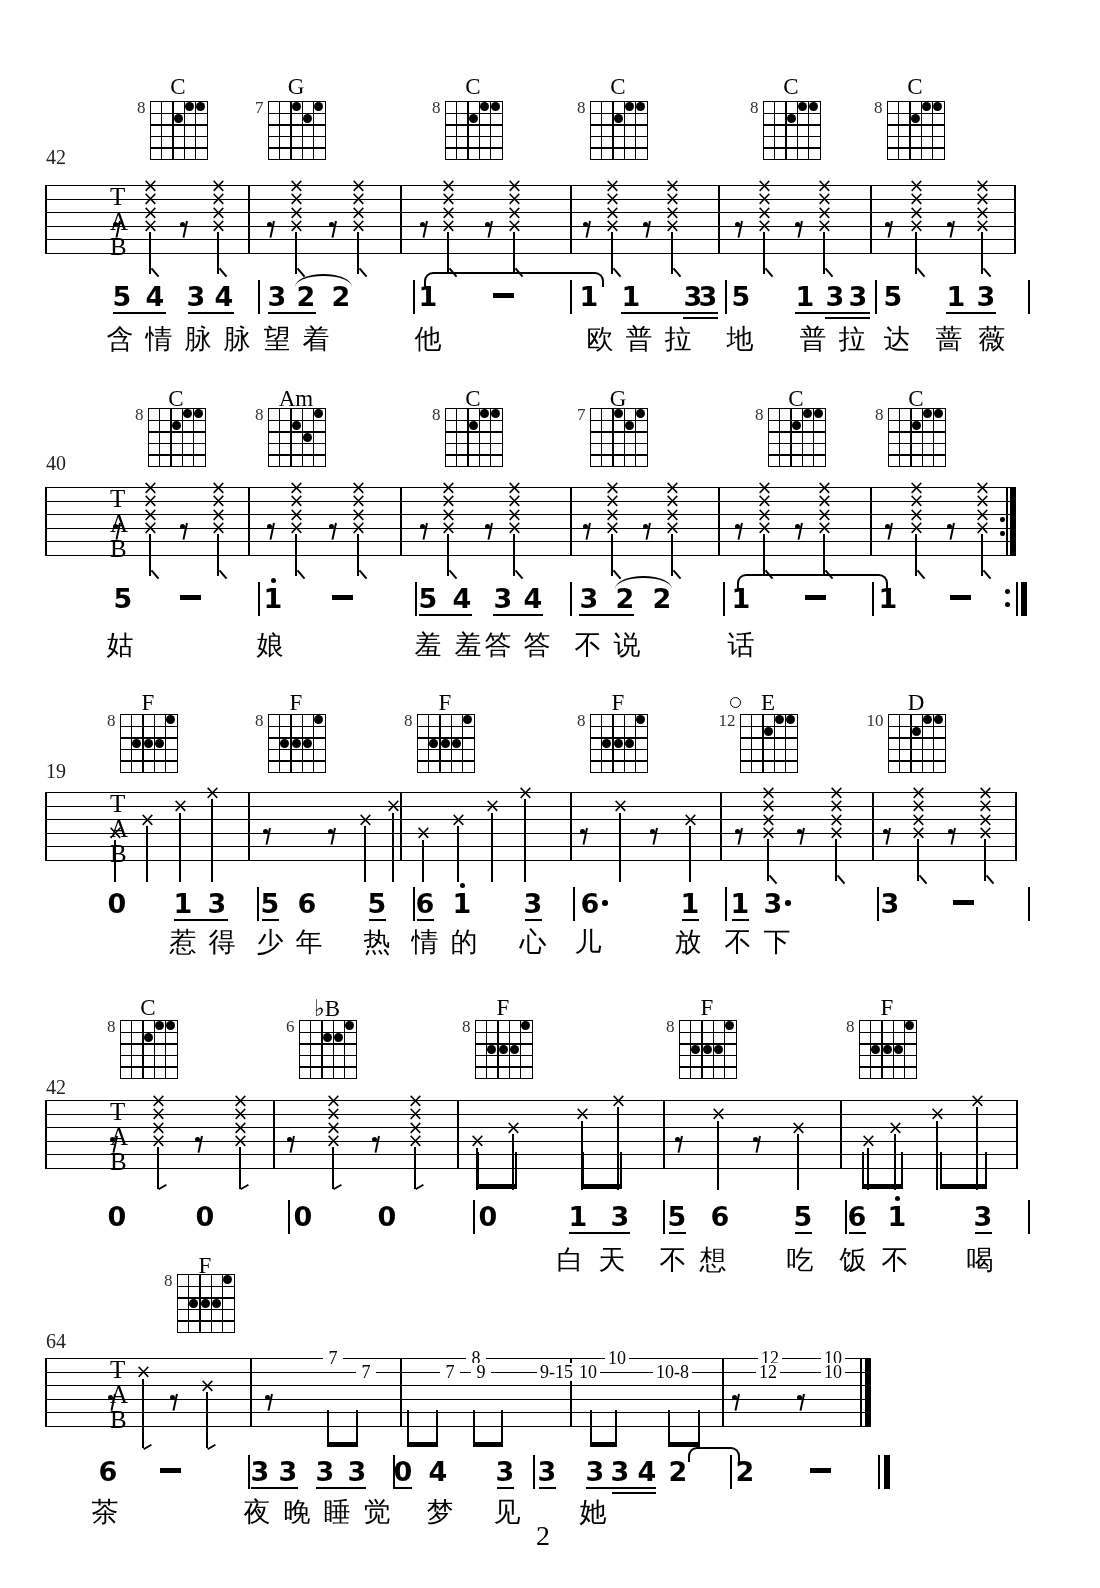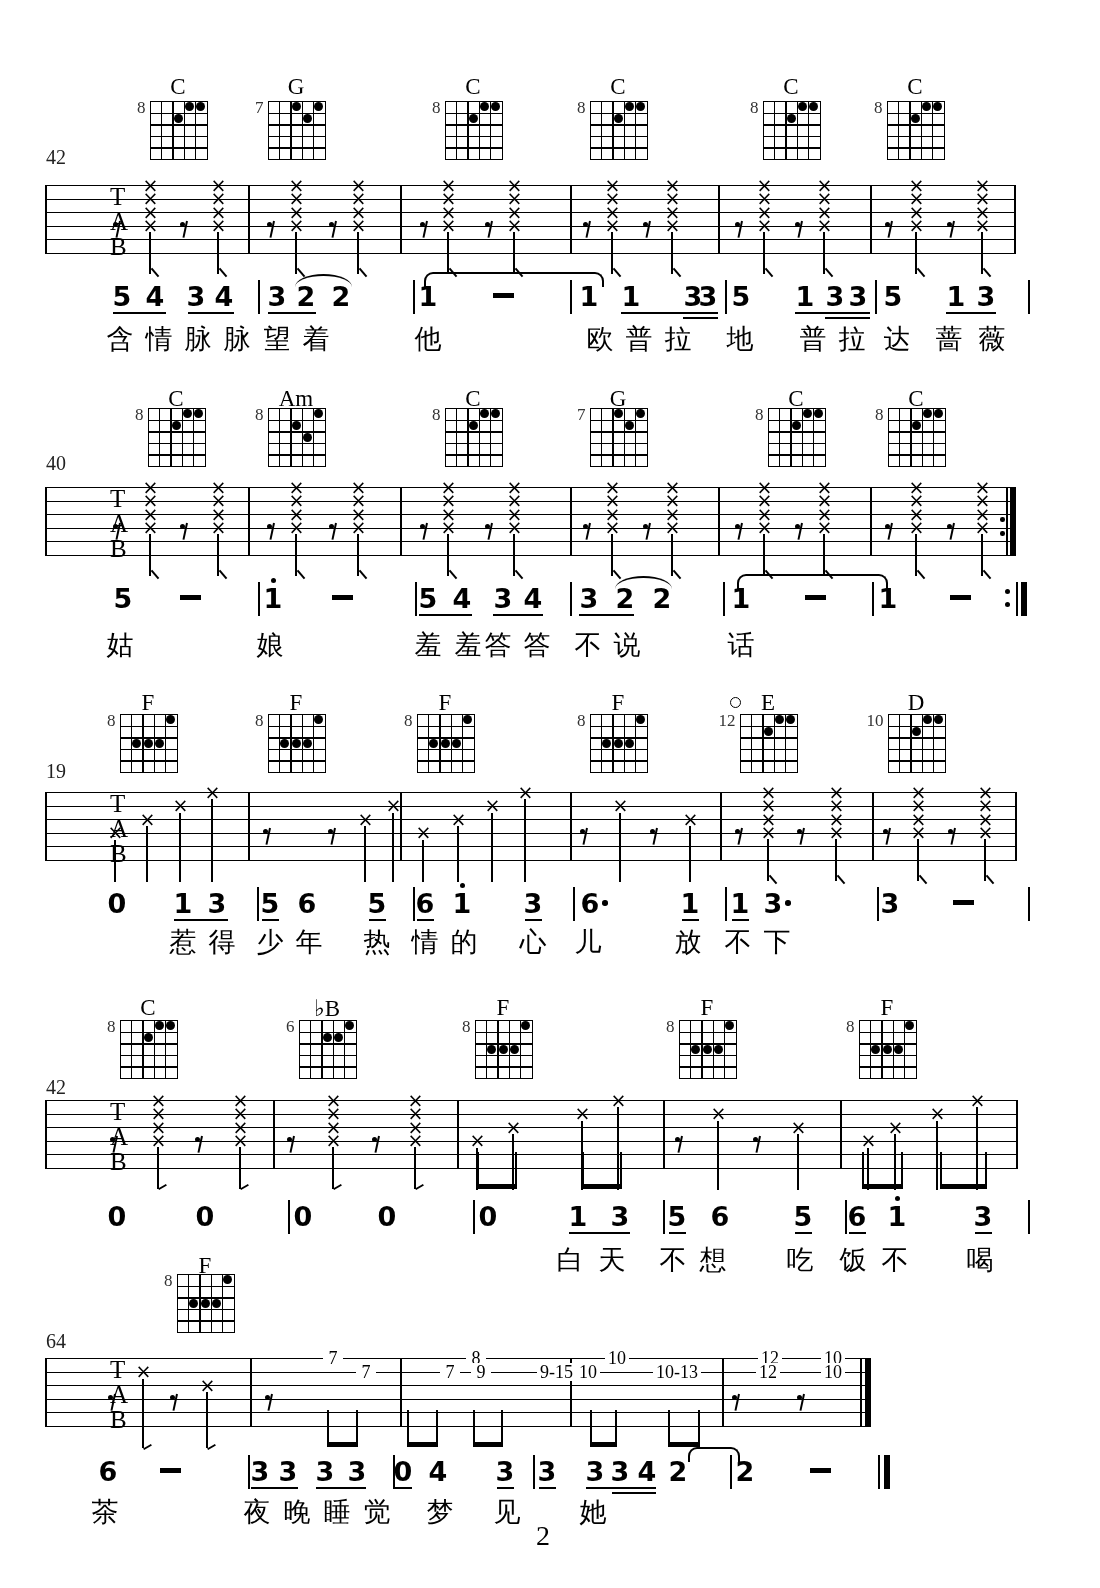--- a/index.html
+++ b/index.html
@@ -1169,21 +1169,21 @@
     <div class="fretnum abs" style="left: 471px; top: 1362.5px; min-width: 14px; text-align: center;">9</div>
     <div class="abs" style="left: 473px; top: 1442px; width: 30px; height: 5px; background: rgb(0, 0, 0);"></div>
     <div class="abs" style="left: 473px; top: 1410px; width: 1.6px; height: 32px; background: rgb(0, 0, 0);"></div>
     <div class="abs" style="left: 501.4px; top: 1410px; width: 1.6px; height: 32px; background: rgb(0, 0, 0);"></div>
     <div class="fretnum abs" style="left: 537px; top: 1362.5px; min-width: 14px; text-align: center;">9-15</div>
     <div class="fretnum abs" style="left: 576px; top: 1362.5px; min-width: 14px; text-align: center;">10</div>
     <div class="fretnum abs" style="left: 605px; top: 1349px; min-width: 14px; text-align: center;">10</div>
     <div class="abs" style="left: 590px; top: 1442px; width: 27px; height: 5px; background: rgb(0, 0, 0);"></div>
     <div class="abs" style="left: 590px; top: 1410px; width: 1.6px; height: 32px; background: rgb(0, 0, 0);"></div>
     <div class="abs" style="left: 615.4px; top: 1410px; width: 1.6px; height: 32px; background: rgb(0, 0, 0);"></div>
-    <div class="fretnum abs" style="left: 653px; top: 1362.5px; min-width: 14px; text-align: center;">10-13</div>
+    <div class="fretnum abs" style="left: 653px; top: 1362.5px; min-width: 14px; text-align: center;">10-8</div>
     <div class="abs" style="left: 668px; top: 1442px; width: 32px; height: 5px; background: rgb(0, 0, 0);"></div>
     <div class="abs" style="left: 668px; top: 1410px; width: 1.6px; height: 32px; background: rgb(0, 0, 0);"></div>
     <div class="abs" style="left: 698.4px; top: 1410px; width: 1.6px; height: 32px; background: rgb(0, 0, 0);"></div>
     <div class="abs" style="left: 732px; top: 1395px; width: 12px; height: 18px;">
       <div style="position: absolute; left: 0px; top: 0px; width: 5px; height: 5px; border-radius: 50%; background: rgb(0, 0, 0);"></div>
       <div style="position: absolute; left: 6px; top: -1px; width: 2px; height: 17px; background: rgb(0, 0, 0); transform: rotate(12deg); transform-origin: center top;"></div>
     </div>
     <div class="fretnum abs" style="left: 758px; top: 1349px; min-width: 14px; text-align: center;">12</div>
     <div class="fretnum abs" style="left: 756px; top: 1362.5px; min-width: 14px; text-align: center;">12</div>
     <div class="abs" style="left: 797px; top: 1395px; width: 12px; height: 18px;">

